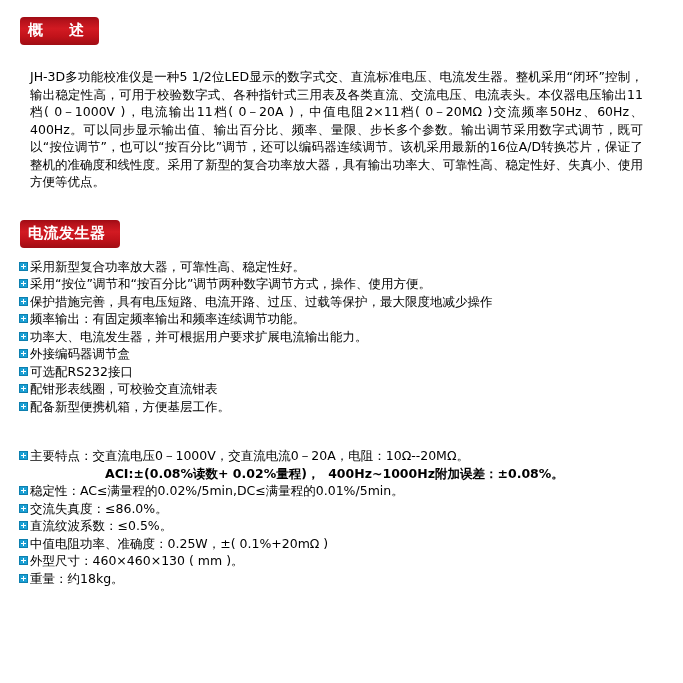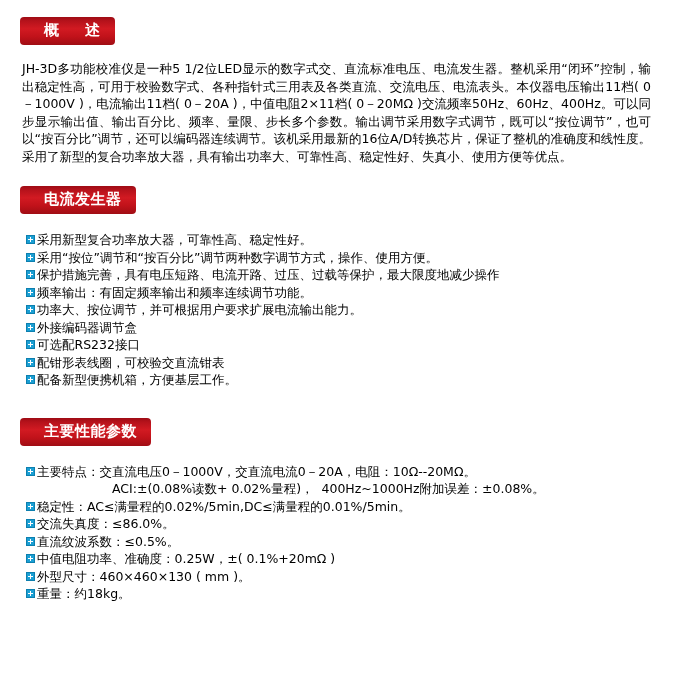--- a/index.html
+++ b/index.html
@@ -28,42 +28,42 @@
     margin: 0;
   }
   .badge {
     display: inline-block;
     background: linear-gradient(to bottom, #9e0b14 0%, #b5121b 14%, #d21a22 42%, #c1121a 70%, #a00d14 100%);
     color: #ffffff;
     font-size: 15px;
     font-weight: bold;
     letter-spacing: 0.5px;
     line-height: 1;
-    padding: 6px 14px 7px 24px;
+    padding: 6px 14px 7px 8px;
     border-radius: 4px;
     white-space: pre;
   }
   .badge.first {
     letter-spacing: 1px;
   }
 
   
   .intro {
-    margin: 8px;
+    margin: 16px;
     padding: 7px 24px 0 14px;
     font-size: 12.5px;
     line-height: 17.5px;
     text-align: justify;
     text-justify: inter-ideograph;
     letter-spacing: 0;
   }
 
   
   .bullets {
-    margin: 12px;
+    margin: 5px;
     padding: 5px 4px 0 14px;
     list-style: none;
   }
   .bullet-row {
     display: flex;
     align-items: flex-start;
     font-size: 12.5px;
     line-height: 17.5px;
     margin: 0;
     padding: 0;
@@ -99,20 +99,21 @@
   }
   .bullet-text {
     flex: 1 1 auto;
     white-space: pre-wrap;
   }
   .sub-line {
     font-size: 12.5px;
     line-height: 17.5px;
     padding-left: 86px;
     white-space: pre-wrap;
+    font-weight: bold;
   }
   .gap-md { height: 13px; }
   .gap-lg { height: 17px; }
 </style>
 </head>
 <body>
 
 <div class="page">
 
   <div class="gap-lg"></div>
@@ -141,21 +142,21 @@
     <div class="bullet-row">
       <span class="bullet-icon"></span>
       <span class="bullet-text">保护措施完善，具有电压短路、电流开路、过压、过载等保护，最大限度地减少操作</span>
     </div>
     <div class="bullet-row">
       <span class="bullet-icon"></span>
       <span class="bullet-text">频率输出：有固定频率输出和频率连续调节功能。</span>
     </div>
     <div class="bullet-row">
       <span class="bullet-icon"></span>
-      <span class="bullet-text">功率大、按位调节，并可根据用户要求扩展电流输出能力。</span>
+      <span class="bullet-text">功率大、电流发生器，并可根据用户要求扩展电流输出能力。</span>
     </div>
     <div class="bullet-row">
       <span class="bullet-icon"></span>
       <span class="bullet-text">外接编码器调节盒</span>
     </div>
     <div class="bullet-row">
       <span class="bullet-icon"></span>
       <span class="bullet-text">可选配RS232接口</span>
     </div>
     <div class="bullet-row">
@@ -163,23 +164,20 @@
       <span class="bullet-text">配钳形表线圈，可校验交直流钳表</span>
     </div>
     <div class="bullet-row">
       <span class="bullet-icon"></span>
       <span class="bullet-text">配备新型便携机箱，方便基层工作。</span>
     </div>
   </div>
 
   <div class="gap-lg"></div>
 
-  <div class="badge-wrap">
-    <span class="badge">主要性能参数</span>
-  </div>
 
   <div class="bullets">
     <div class="bullet-row">
       <span class="bullet-icon"></span>
       <span class="bullet-text">主要特点：交直流电压0－1000V，交直流电流0－20A，电阻：10Ω--20MΩ。</span>
     </div>
     <div class="sub-line">ACI:±(0.08%读数+ 0.02%量程)，  400Hz~1000Hz附加误差：±0.08%。</div>
     <div class="bullet-row">
       <span class="bullet-icon"></span>
       <span class="bullet-text">稳定性：AC≤满量程的0.02%/5min,DC≤满量程的0.01%/5min。</span>

